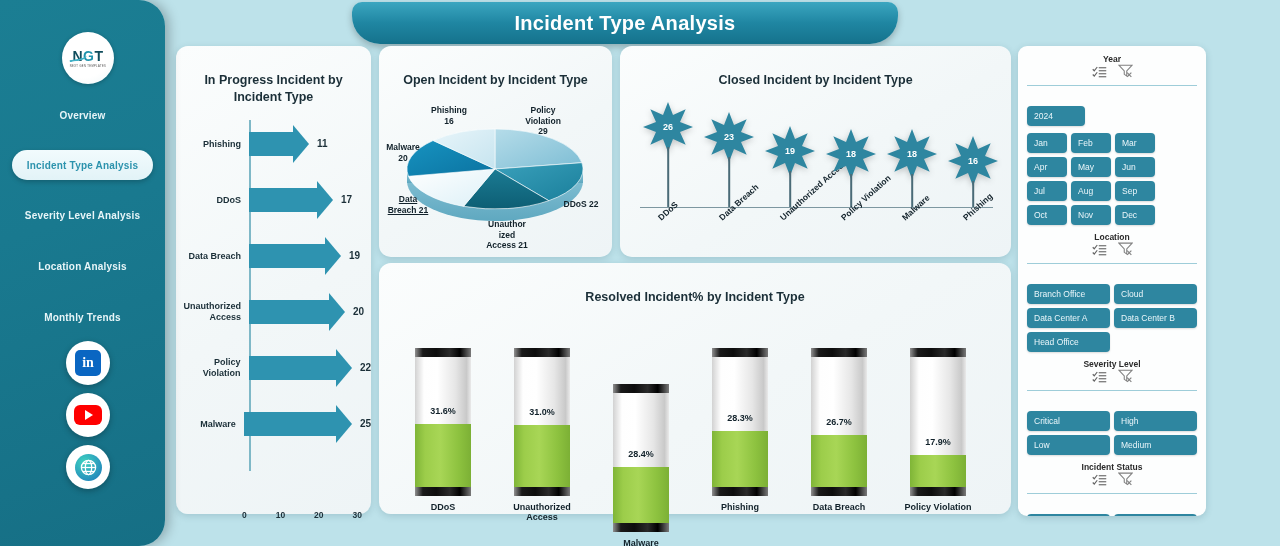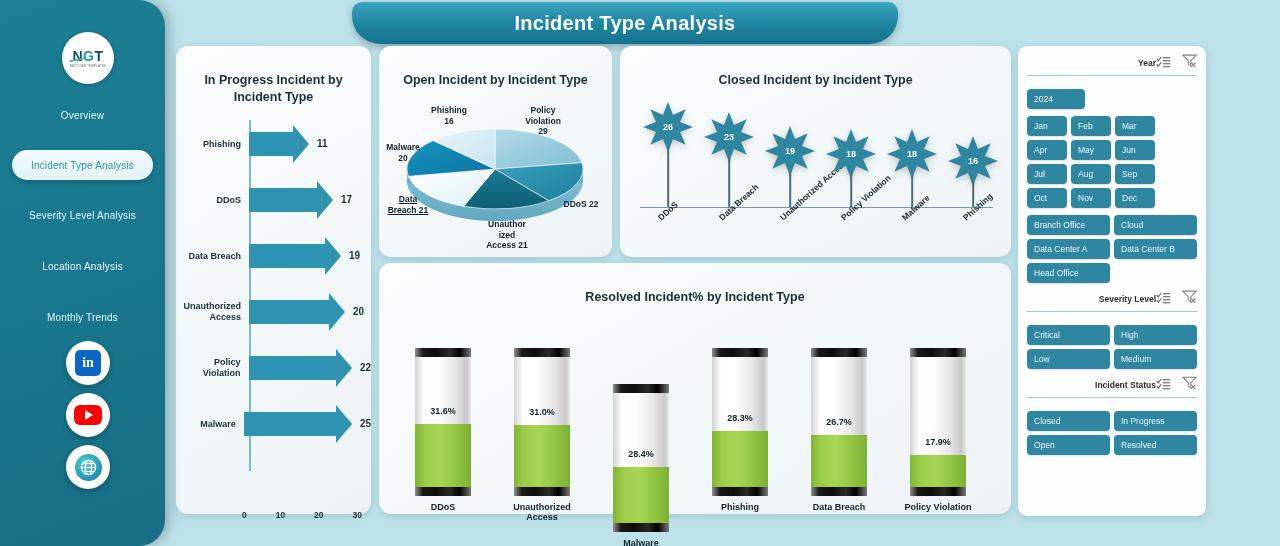--- a/index.html
+++ b/index.html
@@ -27,21 +27,21 @@
   }
   .logo-text{font-size:14px;font-weight:bold;color:#0f4c5c;letter-spacing:.5px;line-height:1;}
   .logo-text .g{color:#1f93ad;}
   .logo-sub{font-size:2.6px;color:#444;letter-spacing:.4px;margin-top:2px;}
   .logo-swoosh{position:absolute;left:7px;top:22px;width:18px;height:7px;
     border-bottom:2px solid #3fb0c6;border-radius:0 0 60% 10%;transform:rotate(-8deg);}
 
   .nav-item{
     position:absolute;left:12px;width:141px;height:30px;
     display:flex;align-items:center;justify-content:center;
-    font-size:10px;font-weight:normal;color:#e7f5f8;
+    font-size:10px;font-weight:bold;color:#e7f5f8;
     letter-spacing:.2px;cursor:pointer;text-align:center;
   }
   .nav-item.active{
     background:linear-gradient(180deg,#f2fbfd 0%,#e2f3f7 100%);
     border-radius:16px;color:#2c93ad;
     box-shadow:0 2px 5px rgba(0,0,0,.22);
   }
   .nav-0{top:100px;} .nav-1{top:150px;} .nav-2{top:200px;}
   .nav-3{top:251px;} .nav-4{top:302px;}
 
@@ -133,22 +133,22 @@
     font-weight:bold;color:#12222b;}
   .cyl-cat{margin-top:6px;font-size:9px;font-weight:bold;color:#12222b;}
 
   
   .filters{
     position:absolute;left:1018px;top:46px;width:188px;height:470px;
     background:#fdfefe;border-radius:9px;box-shadow:0 2px 7px rgba(40,80,95,.2);
     padding:8px 9px;overflow:hidden;
   }
   .fgroup{margin-bottom:7px;}
-  .fhead{display:flex;align-items:center;justify-content:flex-end;
-    border-bottom:1.2px solid #9ecdd9;padding-bottom:3px;margin-bottom:13px;}
+  .fhead{display:flex;align-items:center;justify-content:space-between;
+    border-bottom:1.2px solid #9ecdd9;padding-bottom:3px;margin-bottom:20px;flex-direction:column;}
   .fhead-title{font-size:8.5px;font-weight:bold;color:#2b2b2b;}
   .fhead-icons{display:flex;gap:11px;align-items:center;}
   .ficon{cursor:pointer;opacity:.82;}
   .chips{display:flex;flex-wrap:wrap;gap:4px;}
   .chip{
     background:#2e86a0;color:#eaf6fa;border-radius:4px;
     font-size:8.5px;padding:5px 12px;text-align:center;cursor:pointer;
     box-shadow:0 1px 2px rgba(0,0,0,.14);
     padding-left:7px;
   }
@@ -482,20 +482,38 @@
           <div class="chip">Jun</div>
           <div class="chip">Jul</div>
           <div class="chip">Aug</div>
           <div class="chip">Sep</div>
           <div class="chip">Oct</div>
           <div class="chip">Nov</div>
           <div class="chip">Dec</div>
         </div>
       </div>
       <div class="fgroup">
+        <div class="fhead">
+          <div class="fhead-title">Location</div>
+          <div class="fhead-icons">
+            <span class="ficon"><svg width="15" height="13" viewBox="0 0 20 16">
+                <path d="M1 5 L3 7 L7 2" stroke="#444" stroke-width="1.6" fill="none"></path>
+                <path d="M1 12 L3 14 L7 9" stroke="#444" stroke-width="1.6" fill="none"></path>
+                <line x1="9" y1="3" x2="19" y2="3" stroke="#444" stroke-width="1.5"></line>
+                <line x1="9" y1="7" x2="19" y2="7" stroke="#444" stroke-width="1.5"></line>
+                <line x1="9" y1="11" x2="19" y2="11" stroke="#444" stroke-width="1.5"></line>
+                <line x1="9" y1="15" x2="19" y2="15" stroke="#444" stroke-width="1.5"></line>
+              </svg></span>
+            <span class="ficon"><svg width="15" height="14" viewBox="0 0 18 16">
+                <path d="M1 1 H17 L10.5 8 V14 L7.5 12 V8 Z" stroke="#666" stroke-width="1.3" fill="none"></path>
+                <line x1="11" y1="10" x2="16" y2="15" stroke="#666" stroke-width="1.4"></line>
+                <line x1="16" y1="10" x2="11" y2="15" stroke="#666" stroke-width="1.4"></line>
+              </svg></span>
+          </div>
+        </div>
         <div class="chips c2">
           <div class="chip">Branch Office</div>
           <div class="chip">Cloud</div>
           <div class="chip">Data Center A</div>
           <div class="chip">Data Center B</div>
           <div class="chip">Head Office</div>
         </div>
       </div>
       <div class="fgroup">
         <div class="fhead">

